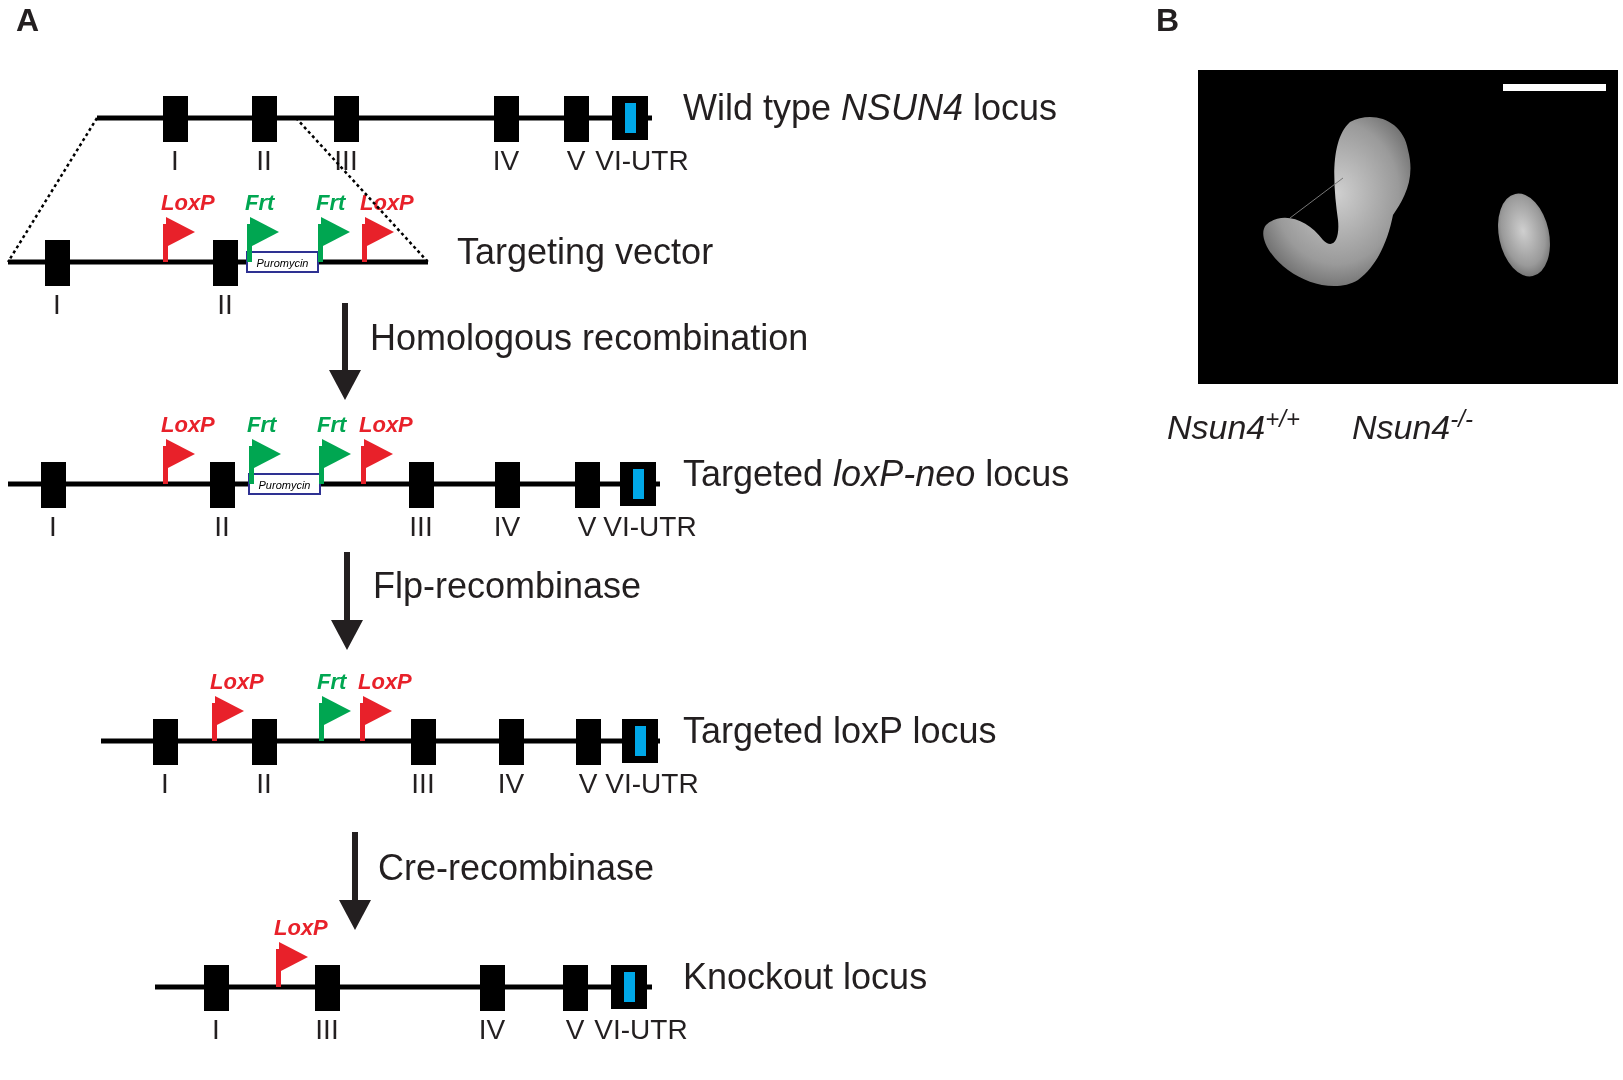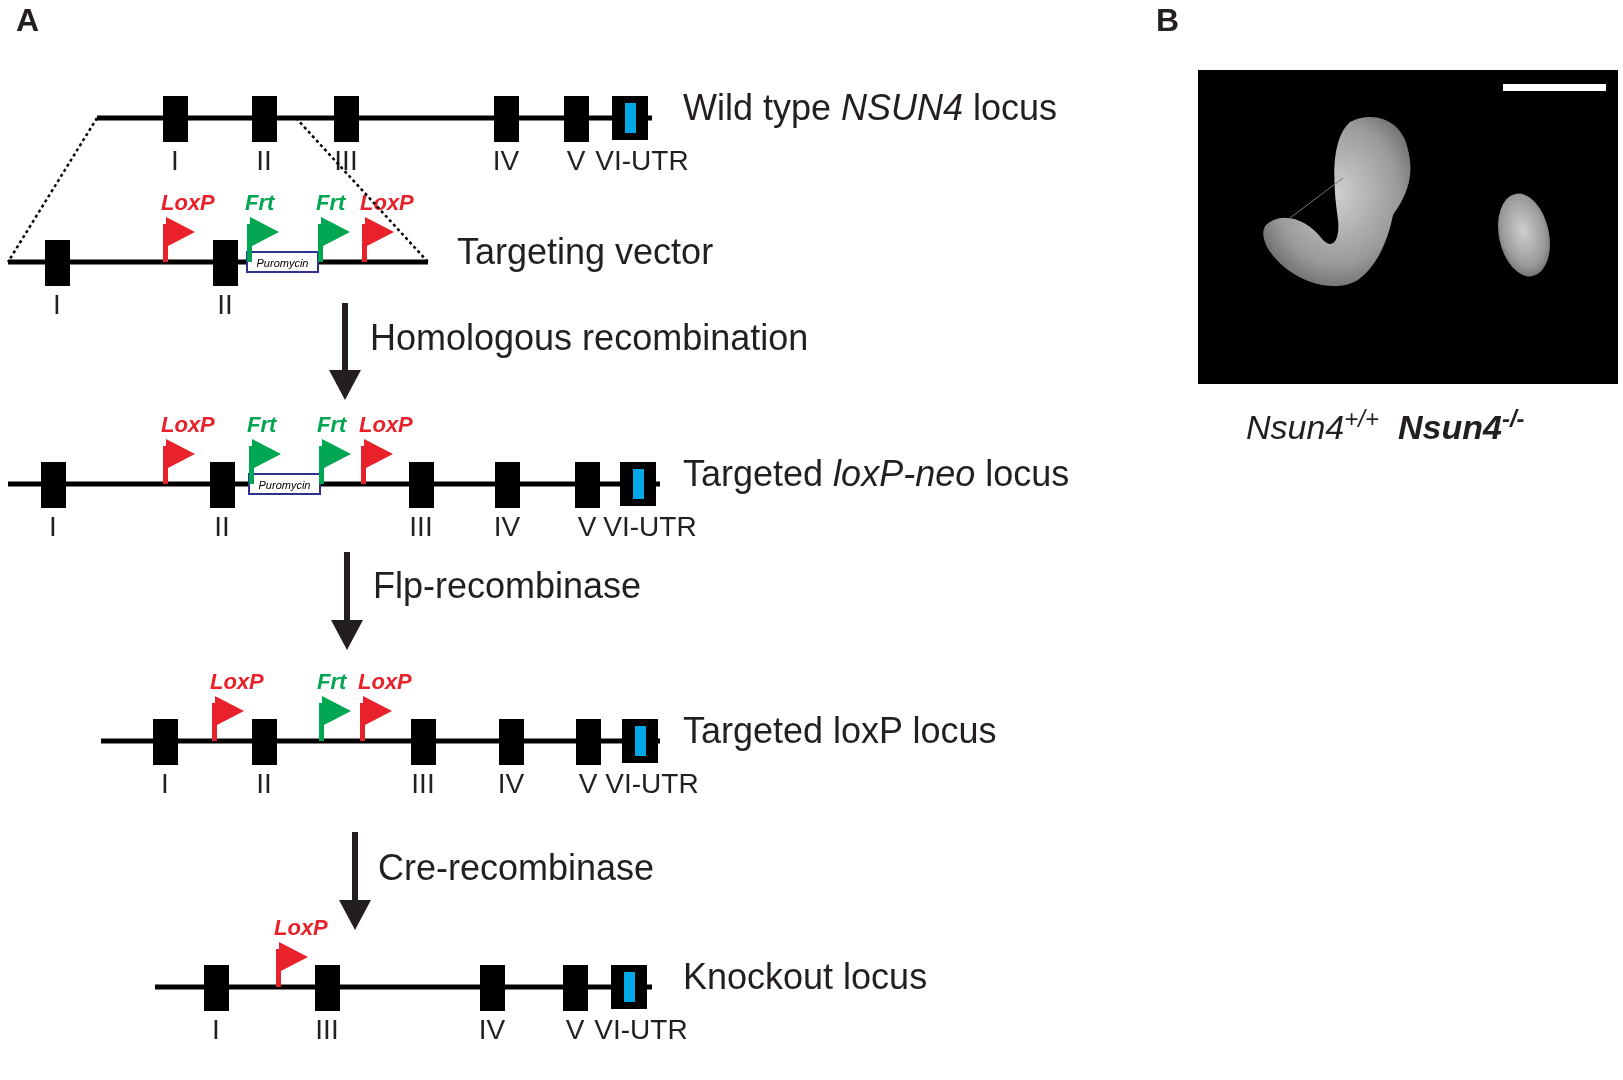--- a/index.html
+++ b/index.html
@@ -240,18 +240,18 @@
       <line x1="92" y1="148" x2="145" y2="108" stroke="#777" stroke-width="1"></line>
     </g>
     <g>
       <ellipse cx="326" cy="165" rx="25" ry="42" fill="url(#emb)" transform="rotate(-12 326 165)"></ellipse>
     </g>
     </svg><div></div>
   
   <div class="scalebar"></div>
 </div>
 
-<div class="geno" style="left:1246px;">
+<div class="geno" style="left:1167px;">
   <span>Nsun4</span><sup>+/+</sup>
 </div>
-<div class="geno" style="left:1398px;font-weight:bold;">
+<div class="geno" style="left:1352px;">
   <span>Nsun4</span><sup>-/-</sup>
 </div>
 
 </body></html>

